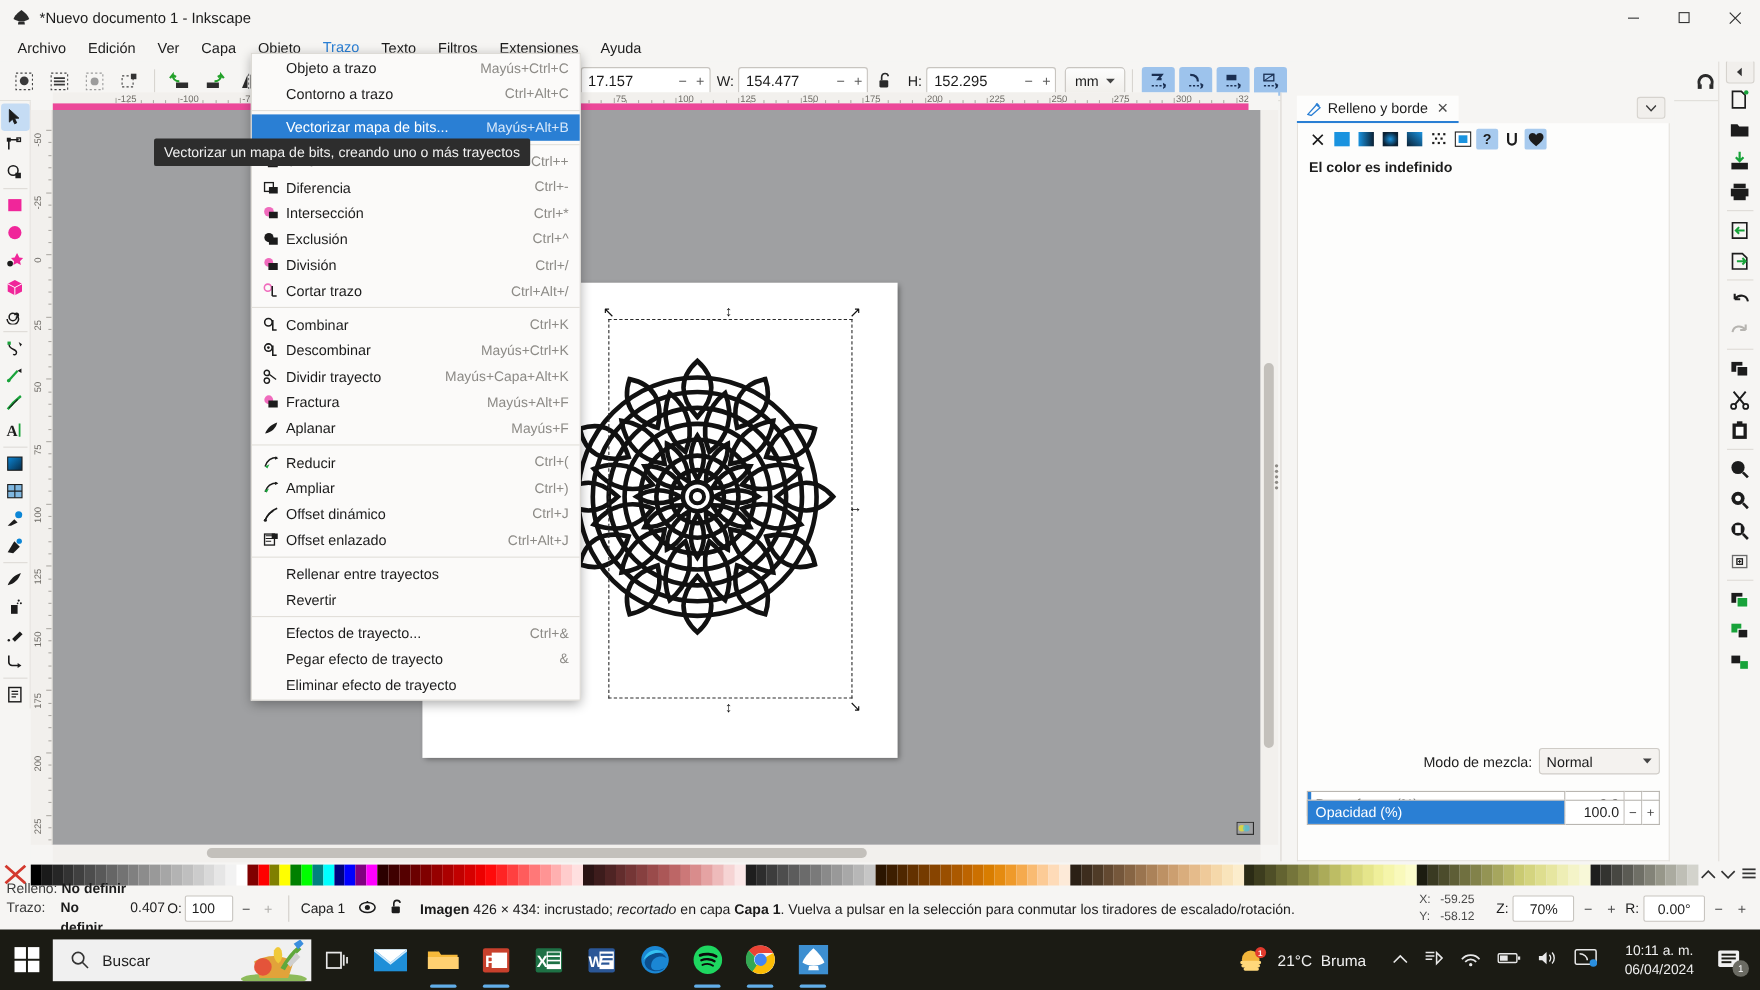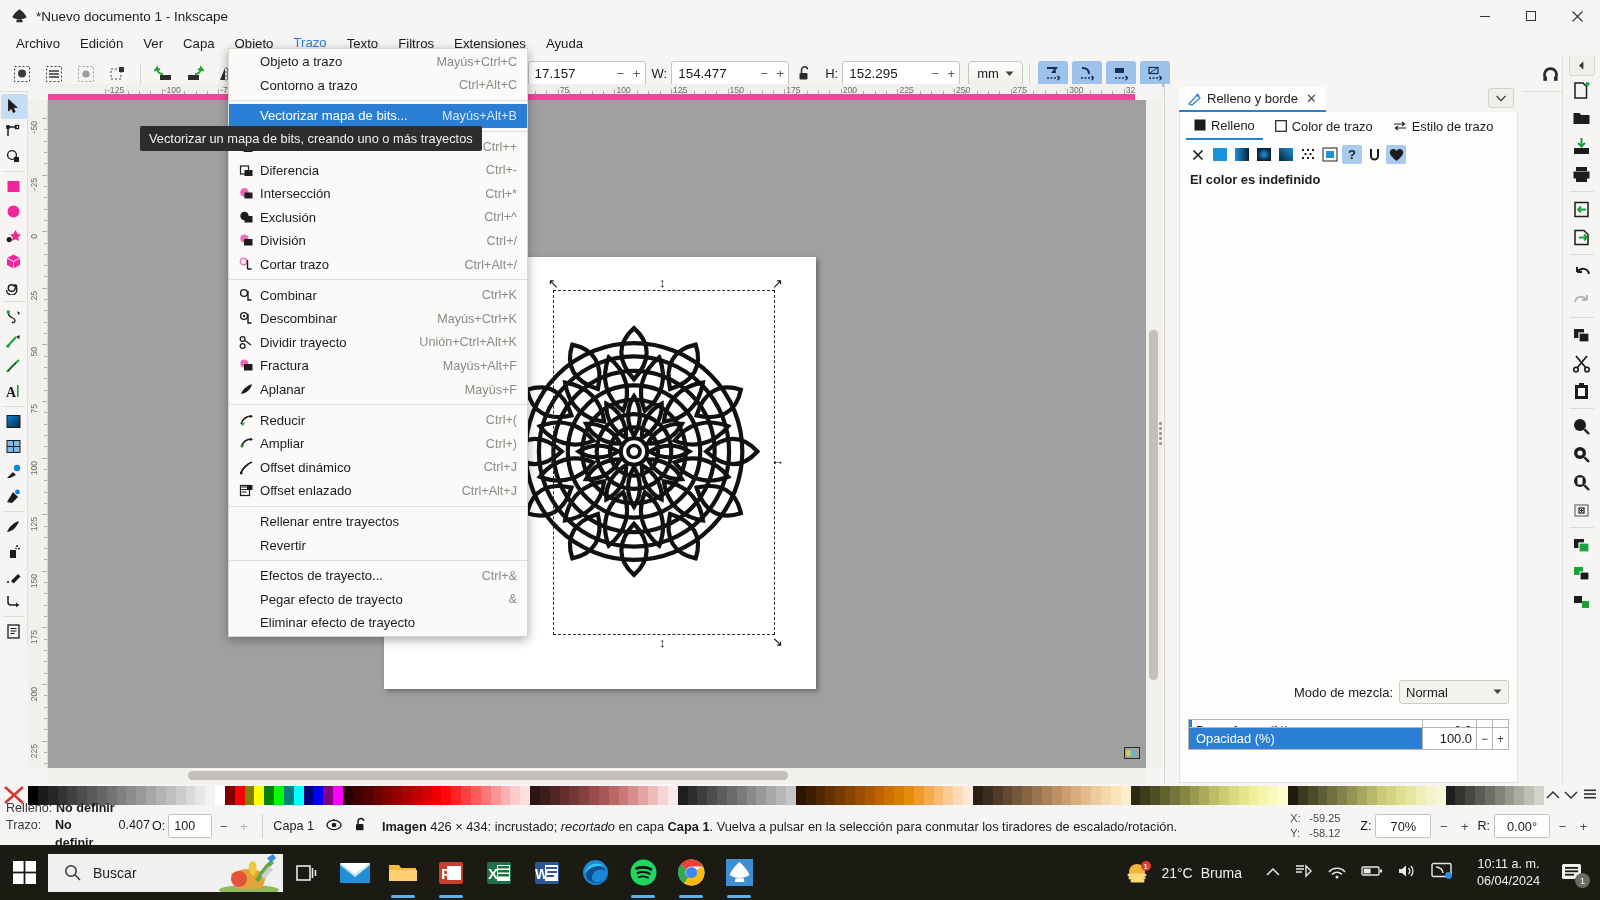--- a/index.html
+++ b/index.html
@@ -918,21 +918,21 @@
       </div>
       <div class="dd-item">
         <span class="ic">
           <svg width="15" height="15" viewBox="0 0 15 15">
             <circle cx="3.6" cy="4" r="2.4" fill="none" stroke="#1c1c1c" stroke-width="1.3"></circle>
             <circle cx="3.6" cy="11" r="2.4" fill="none" stroke="#1c1c1c" stroke-width="1.3"></circle>
             <path d="M6 5.5 L12 10" stroke="#1c1c1c" stroke-width="1.3"></path>
           </svg>
         </span>
         <span class="lab">Dividir trayecto</span>
-        <span class="acc">Unión+Ctrl+Alt+K</span>
+        <span class="acc">Mayús+Capa+Alt+K</span>
       </div>
       <div class="dd-item">
         <span class="ic">
           <svg width="15" height="15" viewBox="0 0 15 15">
             <circle cx="5.3" cy="5.4" r="4" fill="#f06bbd"></circle>
             <path d="M5 6 h8.5 v6.5 h-8.5 z" fill="#1c1c1c"></path>
           </svg>
         </span>
         <span class="lab">Fractura</span>
         <span class="acc">Mayús+Alt+F</span>
@@ -1032,41 +1032,20 @@
         <span class="x">✕</span>
       </div>
       <div class="dock-chev">
         <svg width="10" height="7" viewBox="0 0 10 7">
             <path d="M0.6 1 L5 5.6 L9.4 1" stroke="#3a3a3a" stroke-width="1.3" fill="none"></path>
           </svg>
       </div>
     </div>
 
     <div class="dlg-body">
-      <div class="subtabs">
-        <div class="subtab sel">
-          <svg width="12" height="12" viewBox="0 0 12 12">
-              <rect x="0.5" y="0.5" width="11" height="11" fill="#1c1c1c"></rect>
-            </svg>
-          <span>Relleno</span>
-        </div>
-        <div class="subtab">
-          <svg width="12" height="12" viewBox="0 0 12 12">
-              <rect x="0.7" y="0.7" width="10.6" height="10.6" fill="none" stroke="#1c1c1c" stroke-width="1.2"></rect>
-            </svg>
-          <span>Color de trazo</span>
-        </div>
-        <div class="subtab">
-          <svg width="14" height="12" viewBox="0 0 14 12">
-              <path d="M1 4 h10 M9 2 l2.6 2 -2.6 2" stroke="#1c1c1c" stroke-width="1.1" fill="none"></path>
-              <path d="M13 8 h-10 M5 6 l-2.6 2 2.6 2" stroke="#1c1c1c" stroke-width="1.1" fill="none"></path>
-            </svg>
-          <span>Estilo de trazo</span>
-        </div>
-      </div>
 
       <div class="swatch-row">
         <div class="sw">
           <svg width="14" height="14" viewBox="0 0 14 14">
               <path d="M2.5 2.5 L11.5 11.5 M11.5 2.5 L2.5 11.5" stroke="#1c1c1c" stroke-width="1.6"></path>
             </svg>
         </div>
         <div class="sw">
           <svg width="16" height="15" viewBox="0 0 16 15">
               <rect x="1" y="1" width="14" height="13" fill="#1a93df"></rect>

